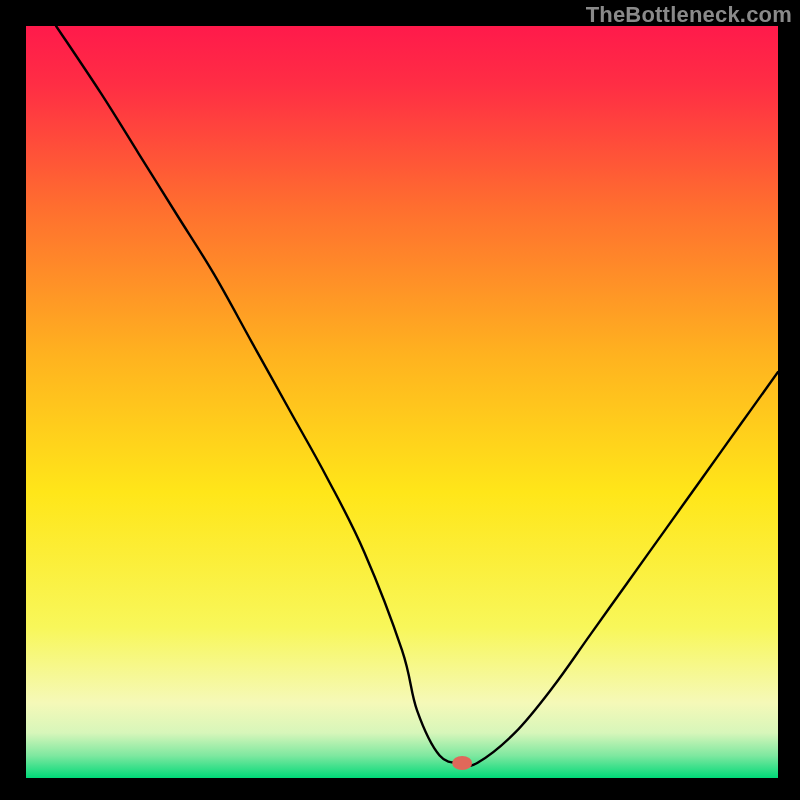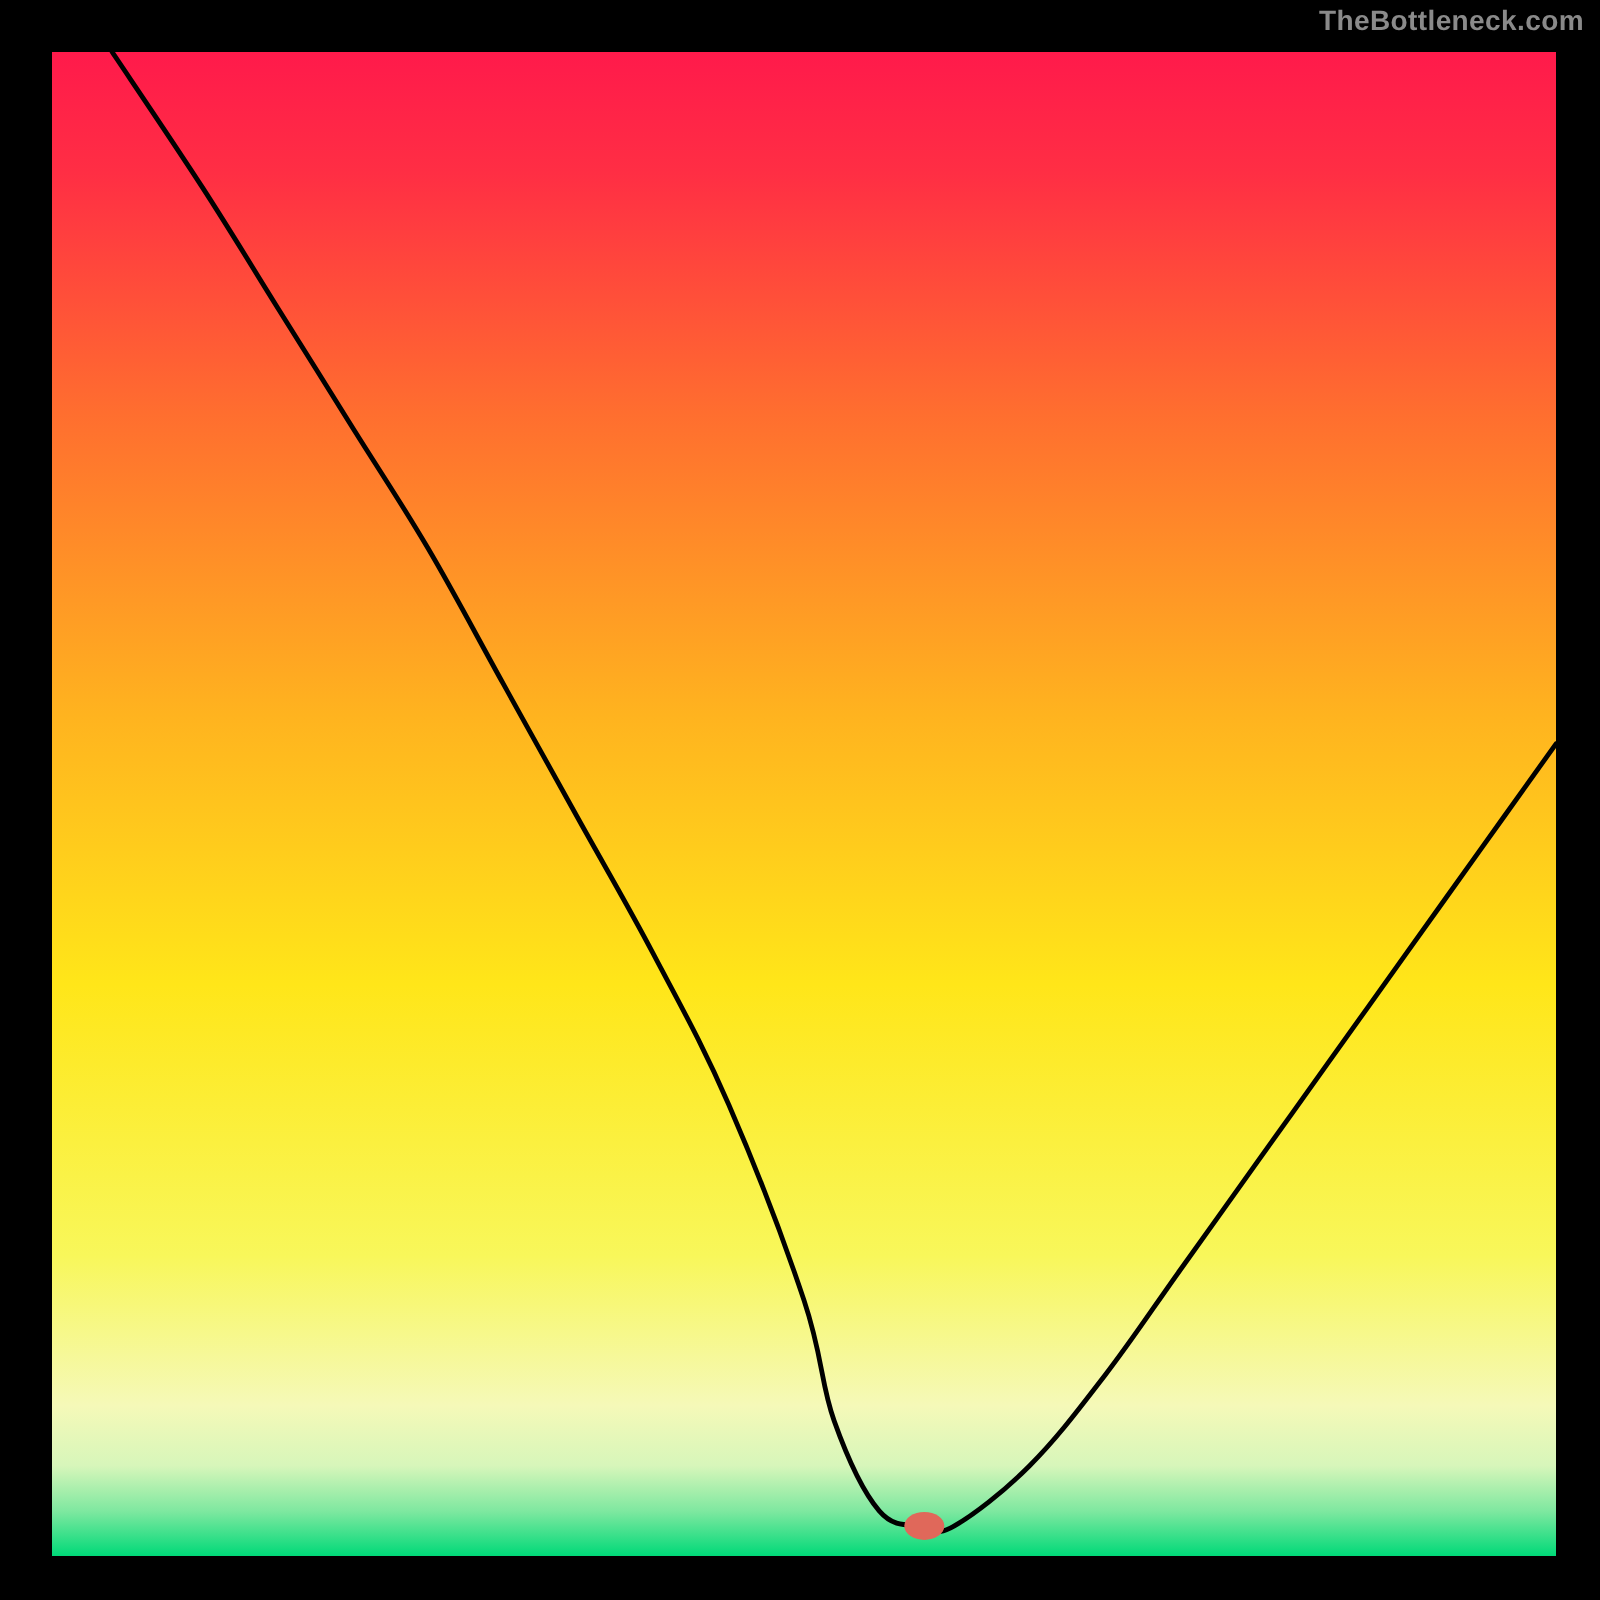--- a/index.html
+++ b/index.html
@@ -14,21 +14,21 @@
     position: relative;
     width: 800px;
     height: 800px;
     background: #000000;
   }
   .watermark {
     position: absolute;
     top: 2px;
     right: 8px;
     font-family: Arial, Helvetica, sans-serif;
-    font-size: 14px;
+    font-size: 22px;
     font-weight: bold;
     color: #8a8a8a;
     letter-spacing: 0.2px;
     z-index: 5;
   }
   svg.plot {
     position: absolute;
     left: 26px;
     top: 26px;
     width: 752px;

